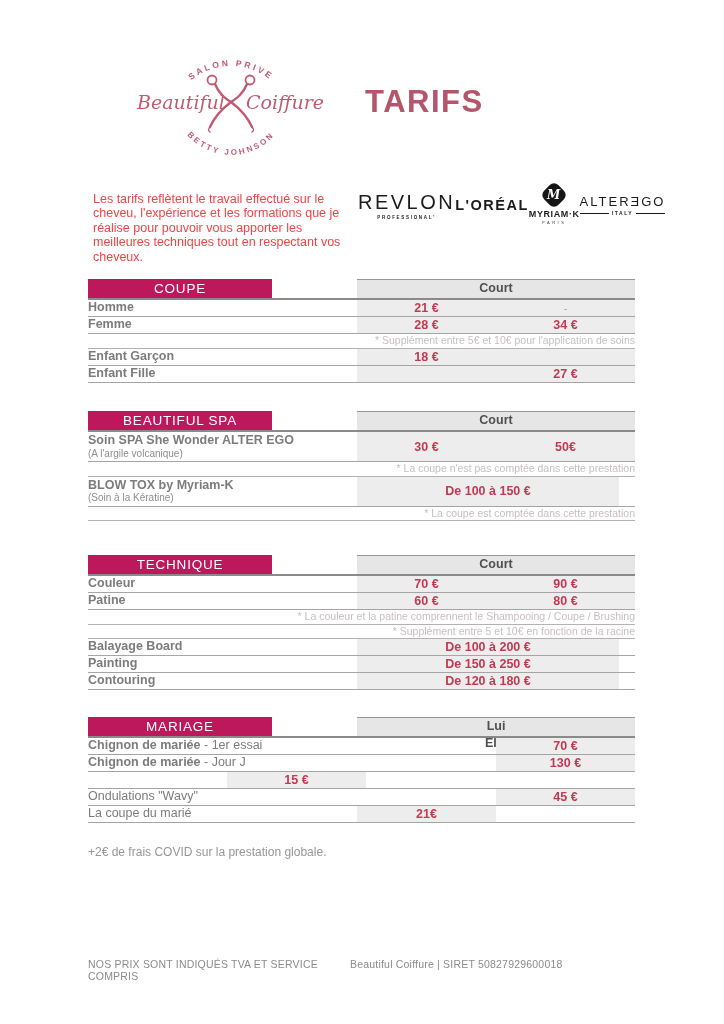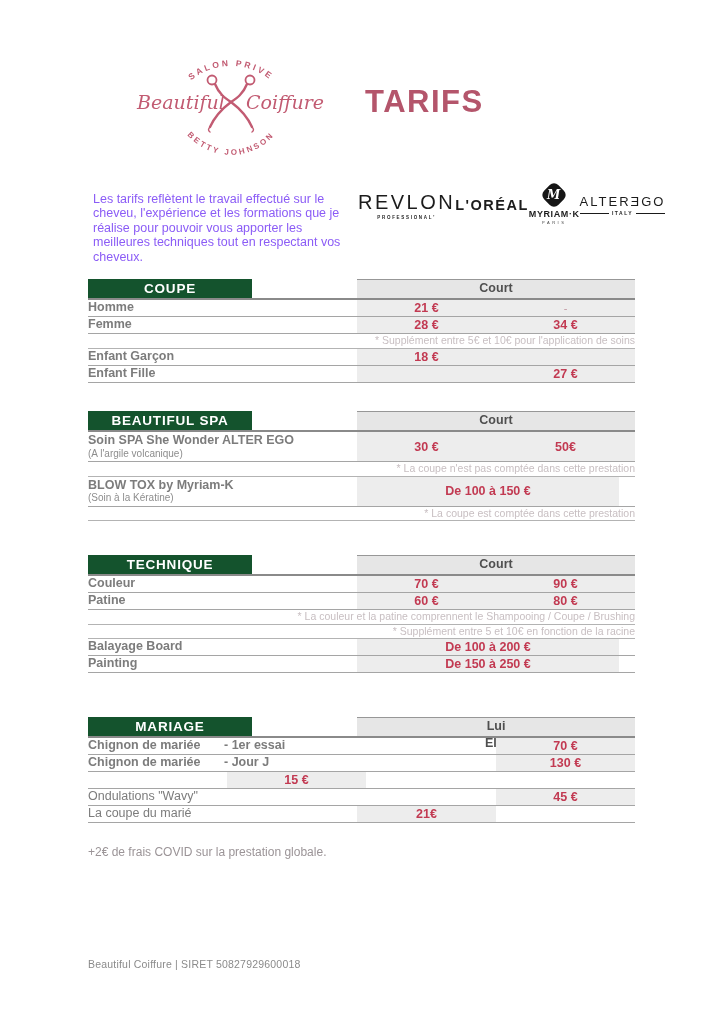--- a/index.html
+++ b/index.html
@@ -11,21 +11,21 @@
   
   .logo { position:absolute; left:115px; top:36px; width:232px; height:132px; }
   .tarifs {
     position:absolute; left:365px; top:84px;
     font-size:31px; font-weight:bold; letter-spacing:1.5px; color:#b4556b;
   }
 
   
   .intro {
     position:absolute; left:93px; top:179px; width:260px;
-    font-size:12.5px; line-height:14.6px; color:#8b5cf6;
+    font-size:12.5px; line-height:14.6px; color:#ef4444;
   }
   .brands {
     position:absolute; left:358px; top:180px; width:278px; height:50px;
     display:flex; align-items:center; justify-content:space-between; color:#1c1c1c;
   }
   .brand { text-align:center; }
   .revlon-name { font-size:20px; letter-spacing:2.5px; font-weight:500; }
   .revlon-sub  { font-size:4.5px; letter-spacing:1.7px; font-weight:bold; margin-top:1px; }
   .loreal-name { font-size:14.5px; letter-spacing:1.5px; font-weight:600; }
   .mk-badge {
@@ -46,38 +46,38 @@
 
   
   .price-table { position:absolute; left:88px; width:547px; }
   #table-0 { top:279px; }
   #table-1 { top:411px; }
   #table-2 { top:555px; }
   #table-3 { top:717px; }
 
   .t-head { display:flex; height:19px; border-bottom:2px solid #8a8a8a; }
   .t-title {
-    width:164px; background:#14532d; color:#ffffff; font-weight:bold;
+    width:184px; background:#be185d; color:#ffffff; font-weight:normal;
     font-size:13.5px; letter-spacing:0.8px; text-align:center; line-height:19px;
   }
   .t-cols {
     margin-left:auto; width:278px; display:flex;
     background:#e6e6e6; border-top:1px solid #979797;flex-direction:column;
   }
   .t-col { flex:1; text-align:center; font-weight:bold; font-size:12.5px; color:#4f4f4f; line-height:17px; }
 
   .t-row { display:flex; align-items:stretch; border-bottom:1px solid #a5a5a5; min-height:16px; }
   .t-row.tall { min-height:29px; }
   .t-label {
     width:269px; display:flex; flex-direction:column; justify-content:center;
     color:#7c7c7c; font-size:12.5px; line-height:13.5px; padding:1px 6px 1px 0; box-sizing:border-box;
   }
   .lbold { font-weight:bold; }
   .lplain { font-weight:normal; }
-  .lrest { font-weight:bold;padding-left:20px; }
+  .lrest { font-weight:normal; }
   .lsub { font-size:10px; color:#8d8d8d; line-height:11px; }
   .t-cell {
     width:139px; display:flex; align-items:center; justify-content:center;
     font-weight:bold; font-size:12.5px; color:#c23a52;
   }
   .t-cell.span2 { width:262px; }
   .t-cell.shaded { background:#ededed; }
   .t-cell.dash { color:#c39aa4; font-weight:normal; font-size:11px; }
   .t-note {
     text-align:right; font-size:10.5px; color:#c8bfc2; line-height:12.5px;
@@ -242,20 +242,26 @@
           <div class="lmain"><span class="lbold">Balayage Board</span></div>
         </div>
         <div class="t-cell span2 shaded">De 100 à 200 €</div>
       </div>
       <div class="t-row">
         <div class="t-label">
           <div class="lmain"><span class="lbold">Painting</span></div>
         </div>
         <div class="t-cell span2 shaded">De 150 à 250 €</div>
       </div>
+      <div class="t-row">
+        <div class="t-label">
+          <div class="lmain"><span class="lbold">Contouring</span></div>
+        </div>
+        <div class="t-cell span2 shaded">De 120 à 180 €</div>
+      </div>
     </section>
   <section class="price-table" id="table-3">
       <div class="t-head">
         <div class="t-title">MARIAGE</div>
         <div class="t-cols">
           <div class="t-col">Lui</div>
           <div class="t-col">Elle</div>
         </div>
       </div>
       <div class="t-row">
@@ -288,16 +294,17 @@
           <div class="lmain"><span class="lplain">La coupe du marié</span></div>
         </div>
         <div class="t-cell shaded">21€</div>
         <div class="t-cell"></div>
       </div>
     </section>
 
   <div class="covid">+2€ de frais COVID sur la prestation globale.</div>
 
   <div class="footer">
+    <div class="footer-left">NOS PRIX SONT INDIQUÉS TVA ET SERVICE COMPRIS</div>
     <div class="footer-right">Beautiful Coiffure | SIRET 50827929600018</div>
   </div>
 
 </div>
 
 </body></html>

